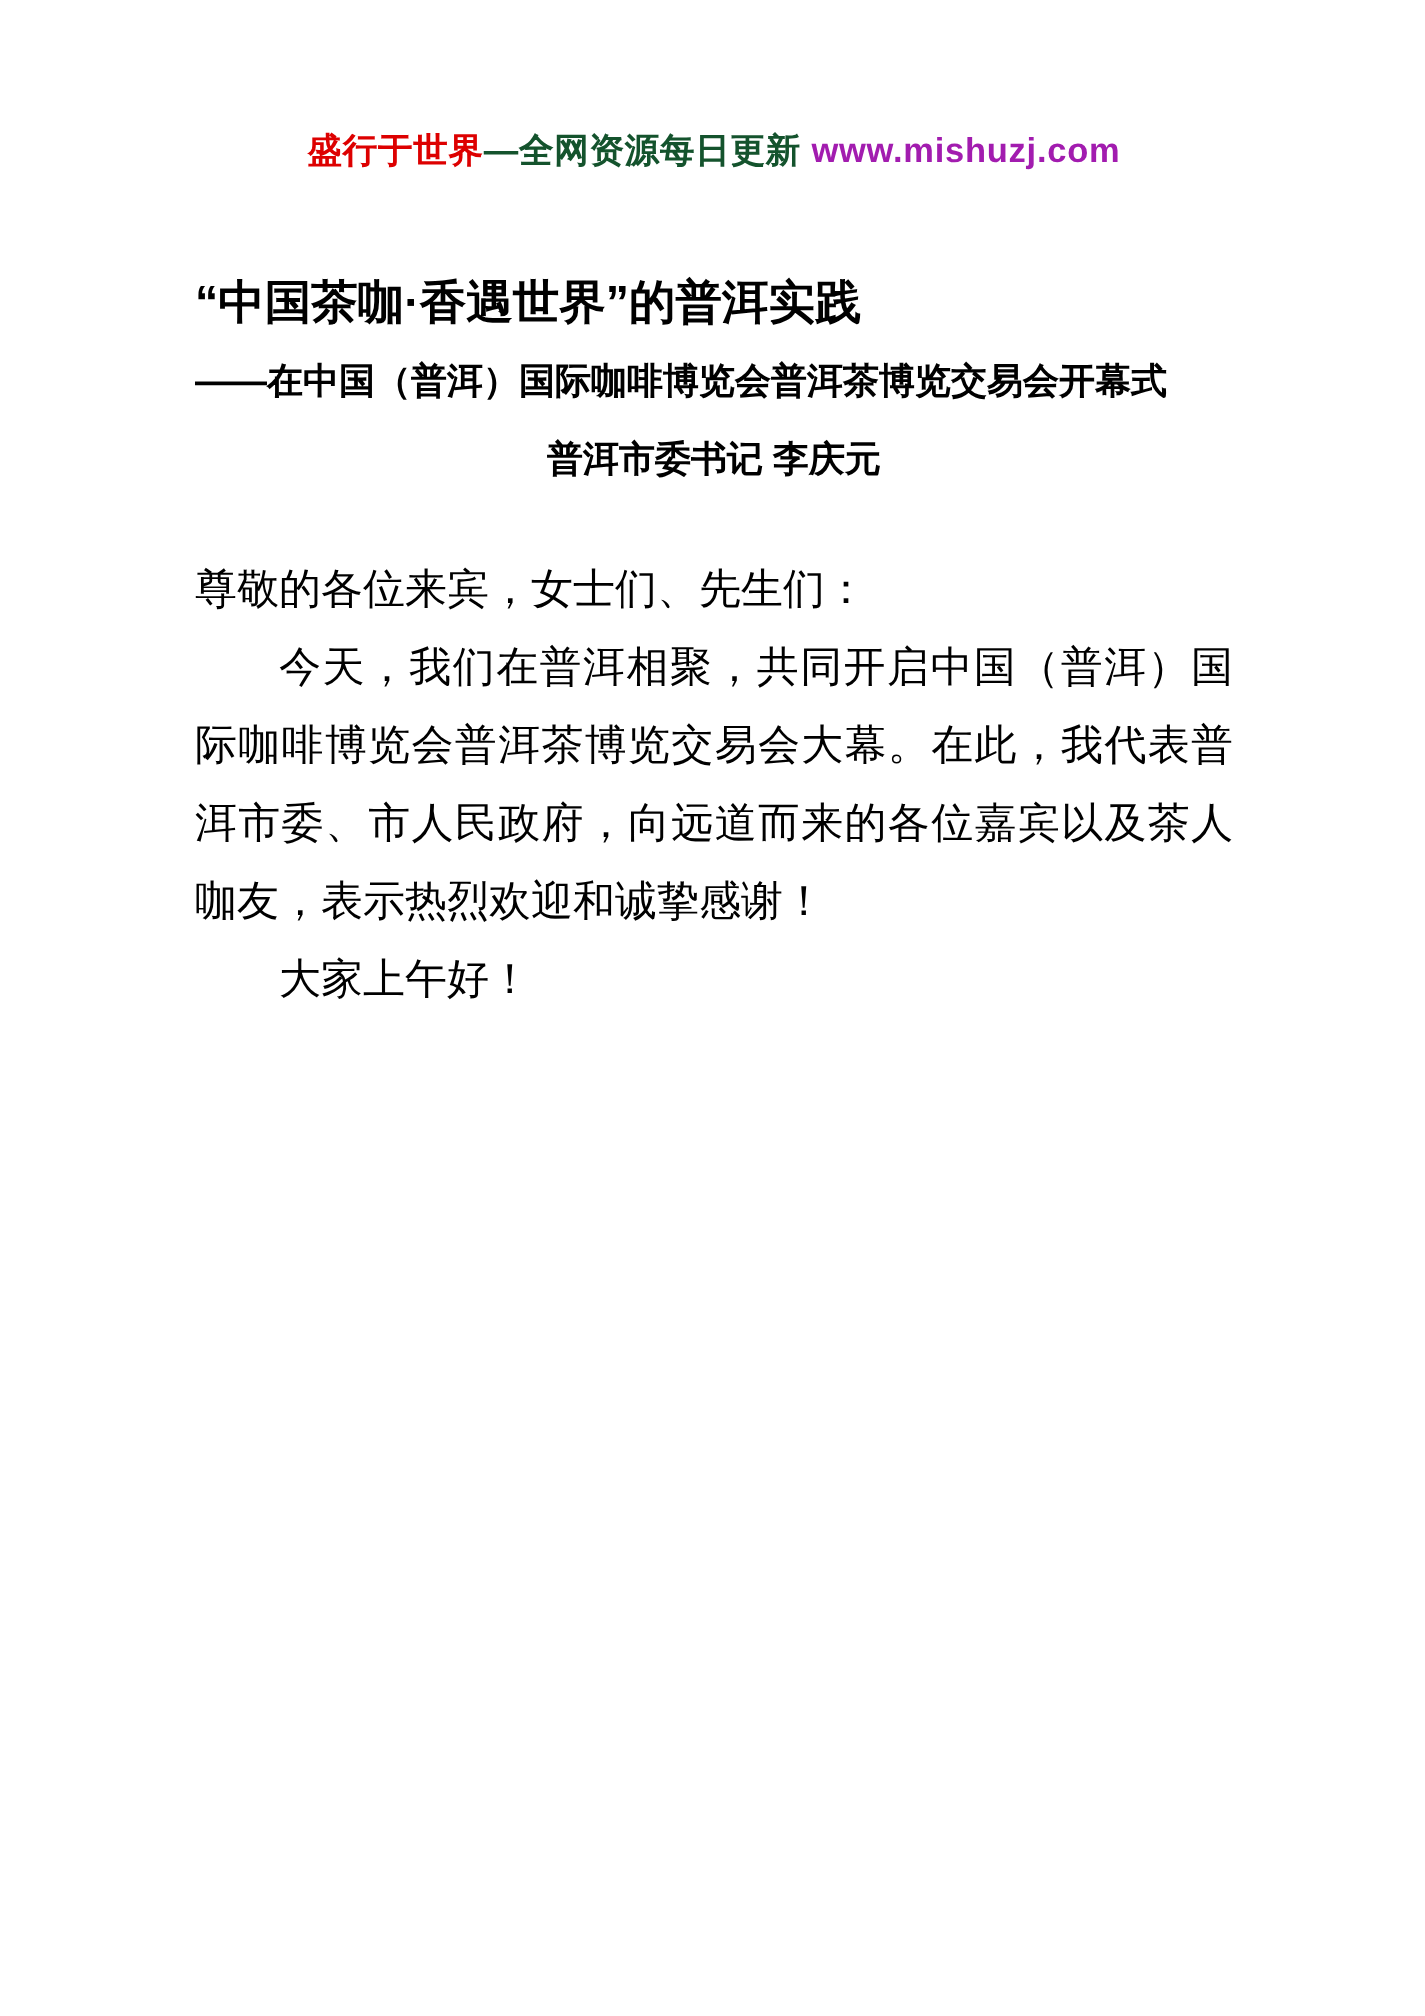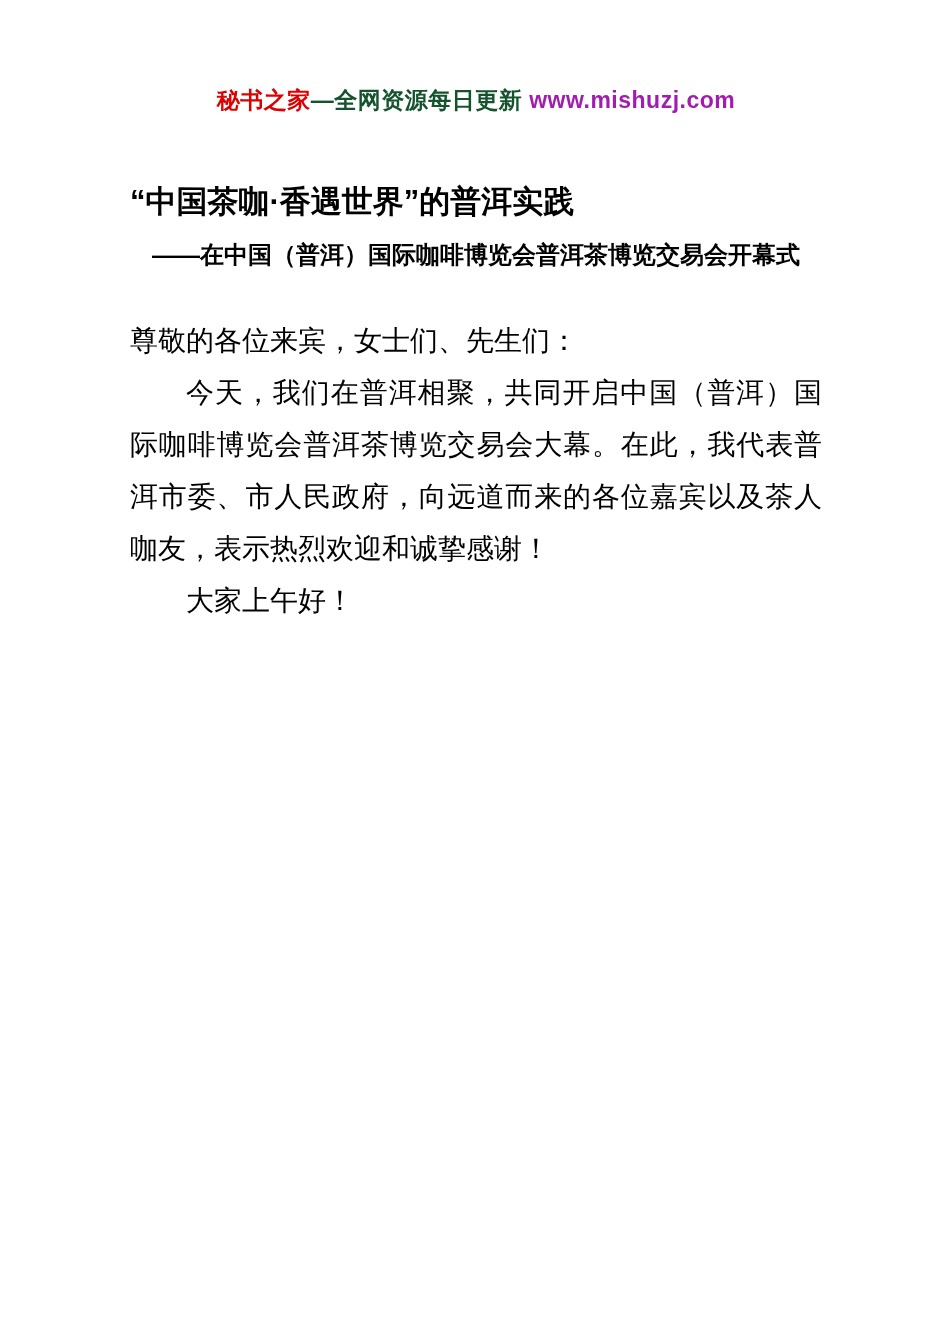--- a/index.html
+++ b/index.html
@@ -26,21 +26,21 @@
     .tagline { color: #14532d; }
     .url { color: #a21caf; }
 
     .doc-title {
       margin: 60px 0 0 0;
       font-size: 31px;
       font-weight: 700;
       line-height: 54px;
     }
     .doc-subtitle {
-      text-align: center;
+      text-align: left;
       font-size: 24px;
       font-weight: 700;
       line-height: 52px;
     }
     .doc-author, .doc-date {
       text-align: center;
       font-size: 24px;
       font-weight: 700;
       line-height: 52px;
     }
@@ -52,28 +52,29 @@
       text-align: justify;
     }
     .body-text p { margin: 0; }
     .body-text p.indent { text-indent: 2em; }
   </style>
 </head>
 <body>
 
 <div class="page">
 
-  <div class="header-line"><span class="site-name">秘书之家</span><span class="tagline">—全网资源每日更新 </span><span class="url">www.mishuzj.com</span></div>
+  <div class="header-line"><span class="site-name">盛行于世界</span><span class="tagline">—全网资源每日更新 </span><span class="url">www.mishuzj.com</span></div>
 
   <h1 class="doc-title">“中国茶咖·香遇世界”的普洱实践</h1>
 
   <div class="doc-subtitle">
     <div>——在中国（普洱）国际咖啡博览会普洱茶博览交易会开幕式</div>
   </div>
 
+  <div class="doc-author">普洱市委书记 李庆元</div>
 
 
   <div class="body-text">
     <p>尊敬的各位来宾，女士们、先生们：</p>
     <p class="indent">今天，我们在普洱相聚，共同开启中国（普洱）国际咖啡博览会普洱茶博览交易会大幕。在此，我代表普洱市委、市人民政府，向远道而来的各位嘉宾以及茶人咖友，表示热烈欢迎和诚挚感谢！</p>
     <p class="indent">大家上午好！</p>
   </div>
 
 </div>
 

